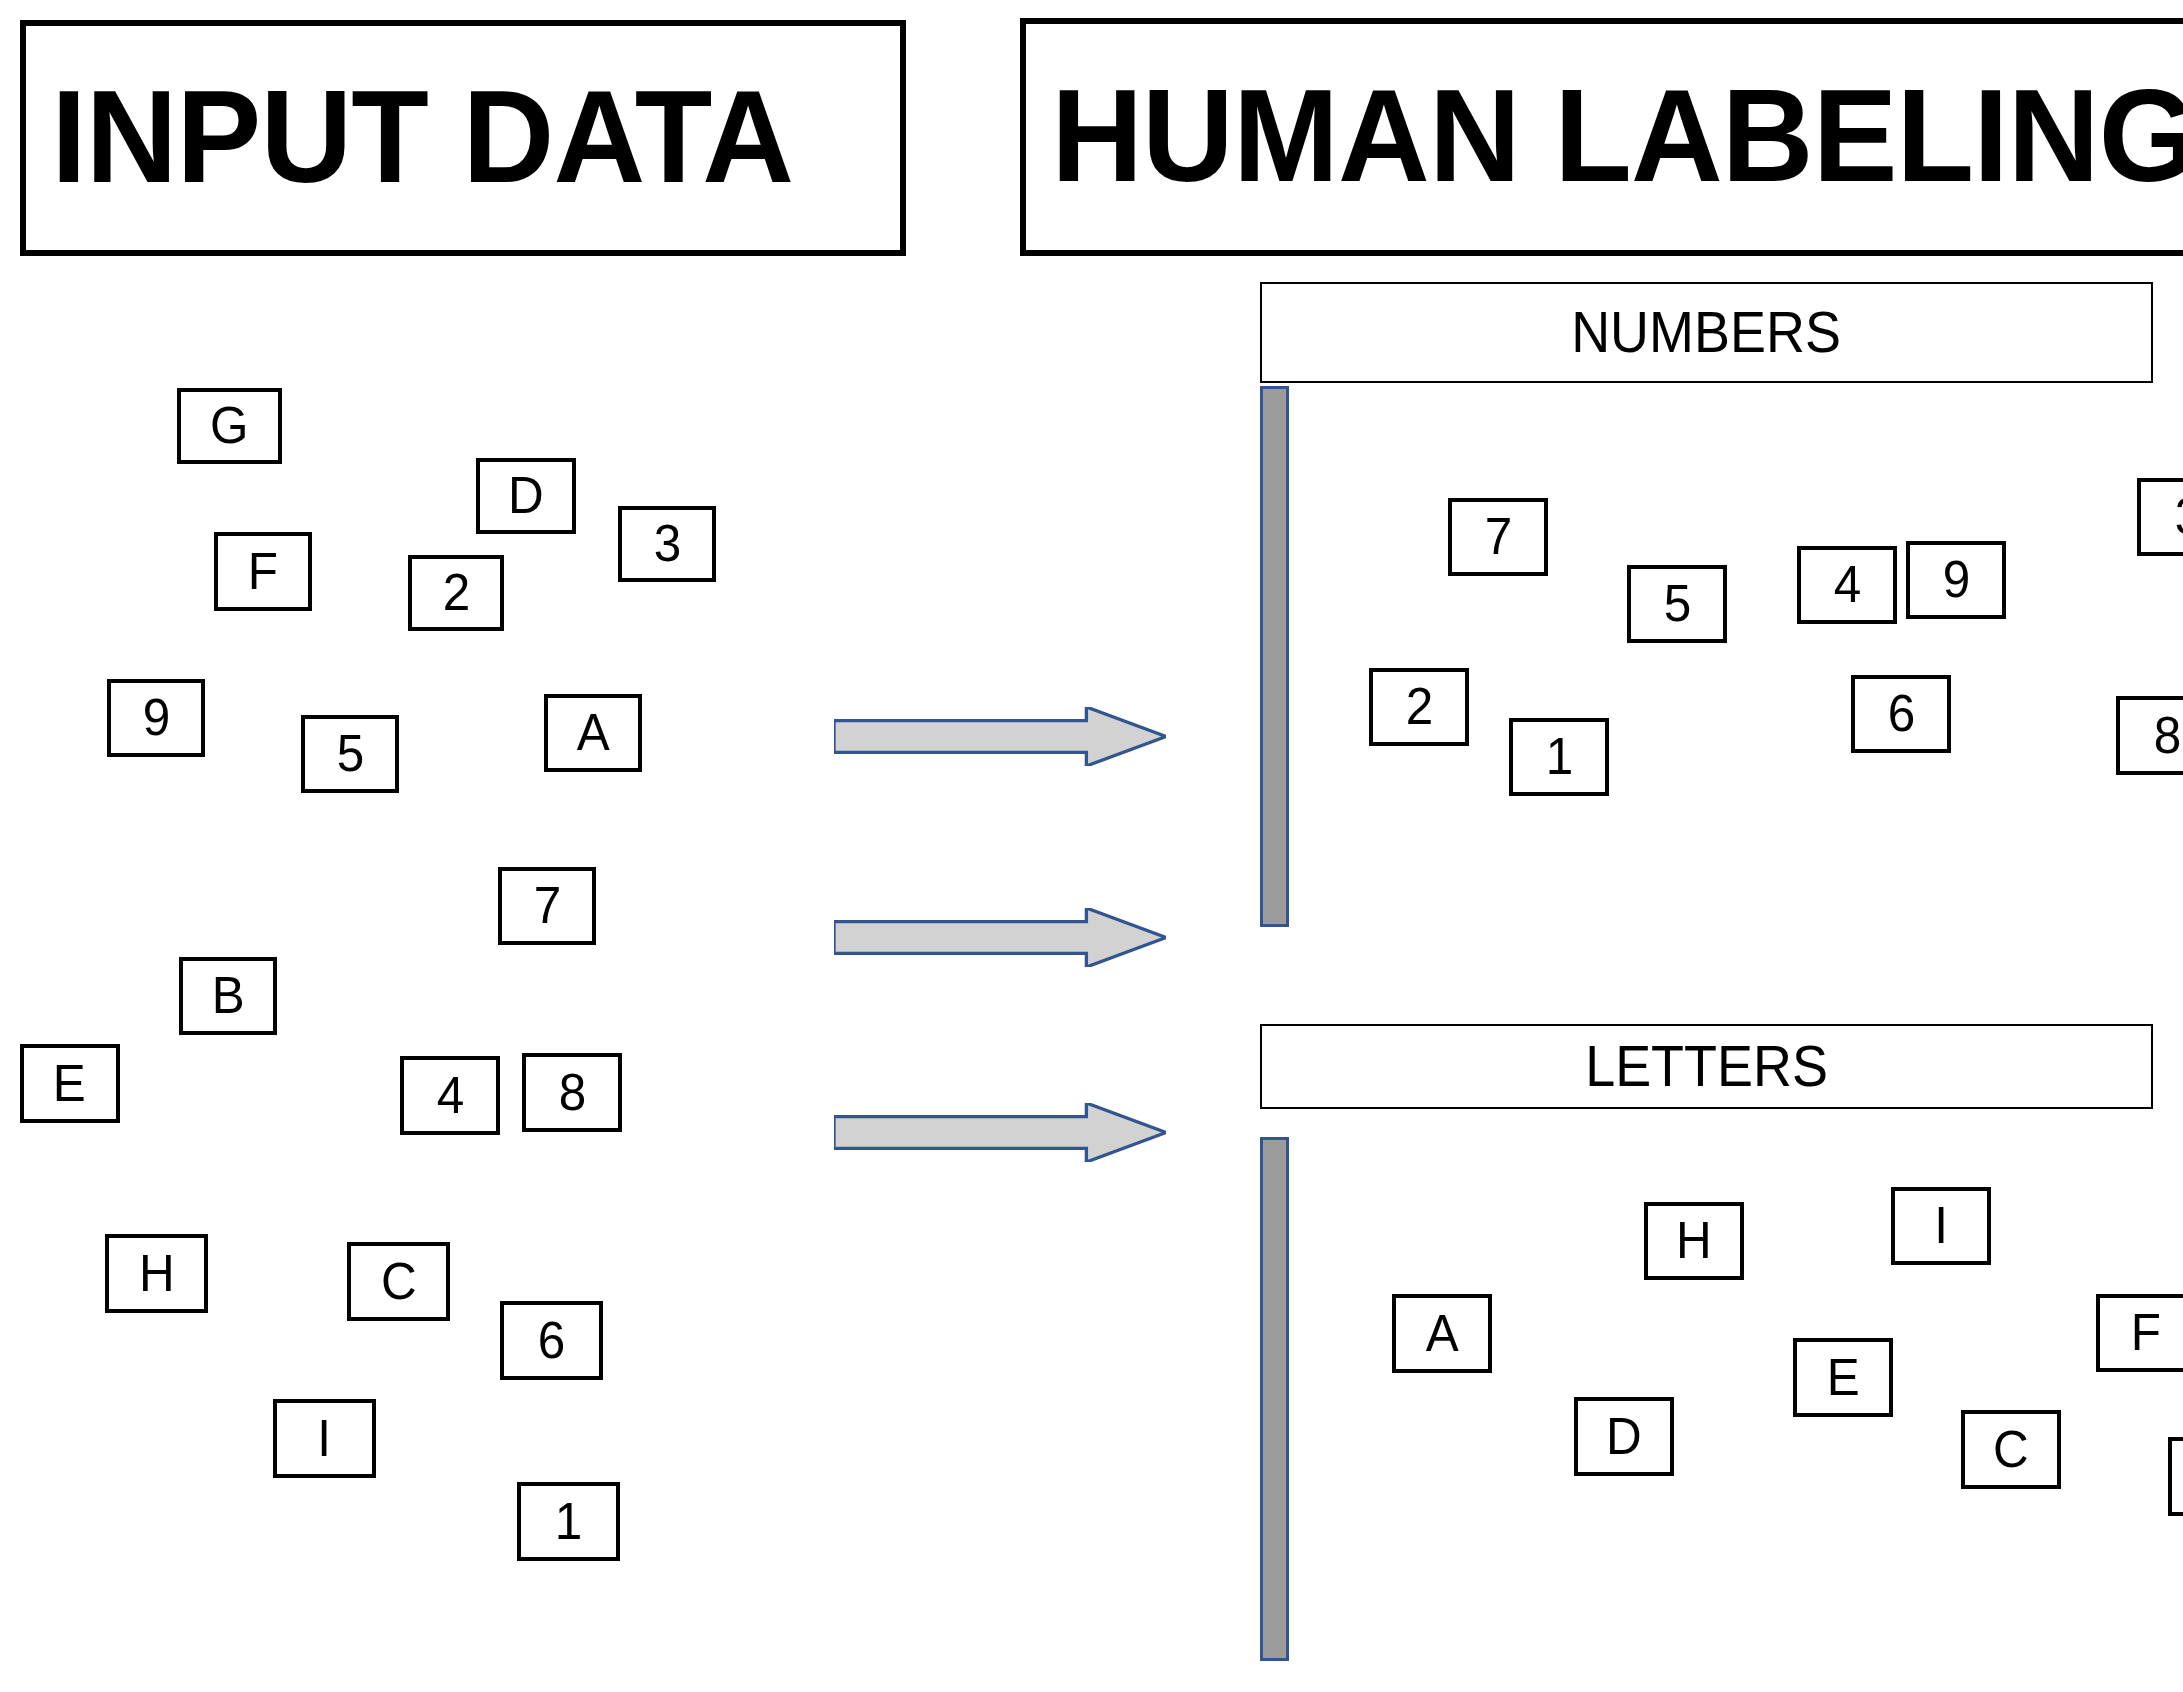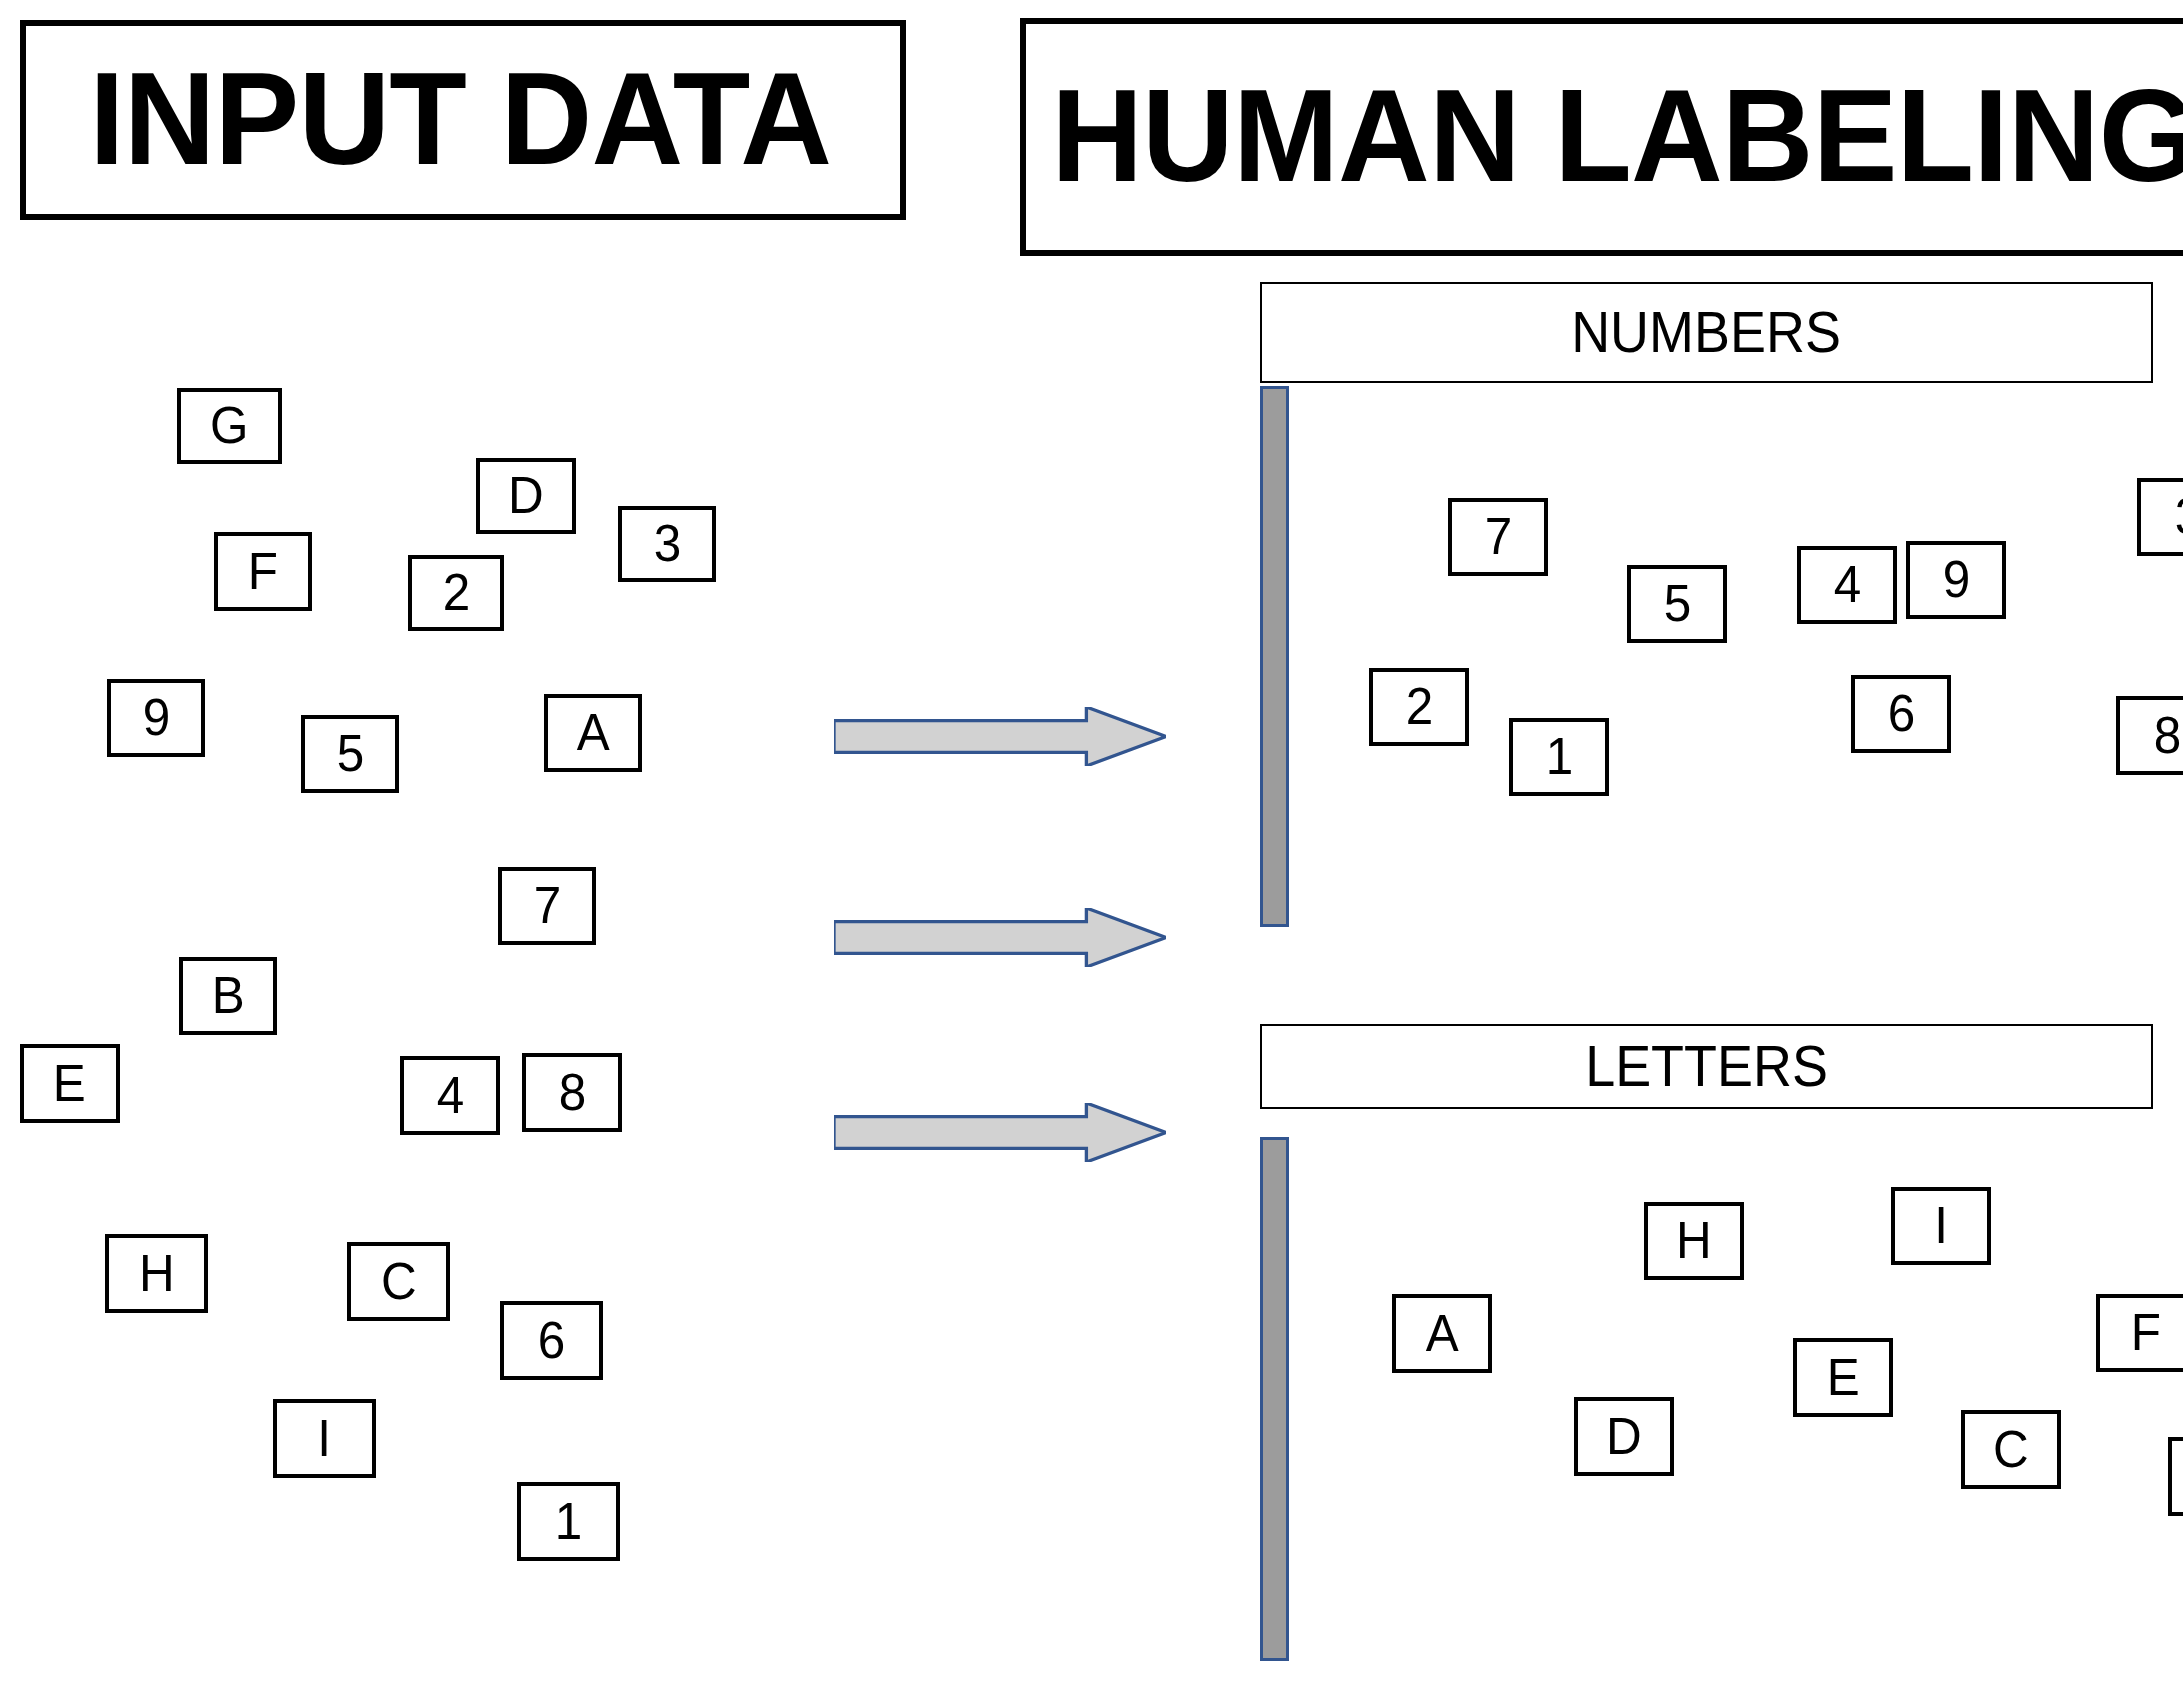--- a/index.html
+++ b/index.html
@@ -96,21 +96,21 @@
     stroke: #32558f;
     stroke-width: 10;
     stroke-linejoin: miter;
   }
 </style>
 </head>
 <body>
 
 <div id="stage">
 
-  <div class="title-box" style="left:19.6px; top:19.6px; width:886px; height:200px;padding-left:38px;">
+  <div class="title-box" style="left:19.6px; top:19.6px; width:886px; height:236px;">
     <span class="title-text">INPUT DATA</span>
   </div>
 
   <div class="title-box" style="left:1020px; top:17.5px; width:1469px; height:238px;">
     <span class="title-text">HUMAN LABELING</span>
   </div>
 
   <div></div>
 
   <div class="panel-box" style="left:1260px; top:282px; width:893px; height:101px;">

